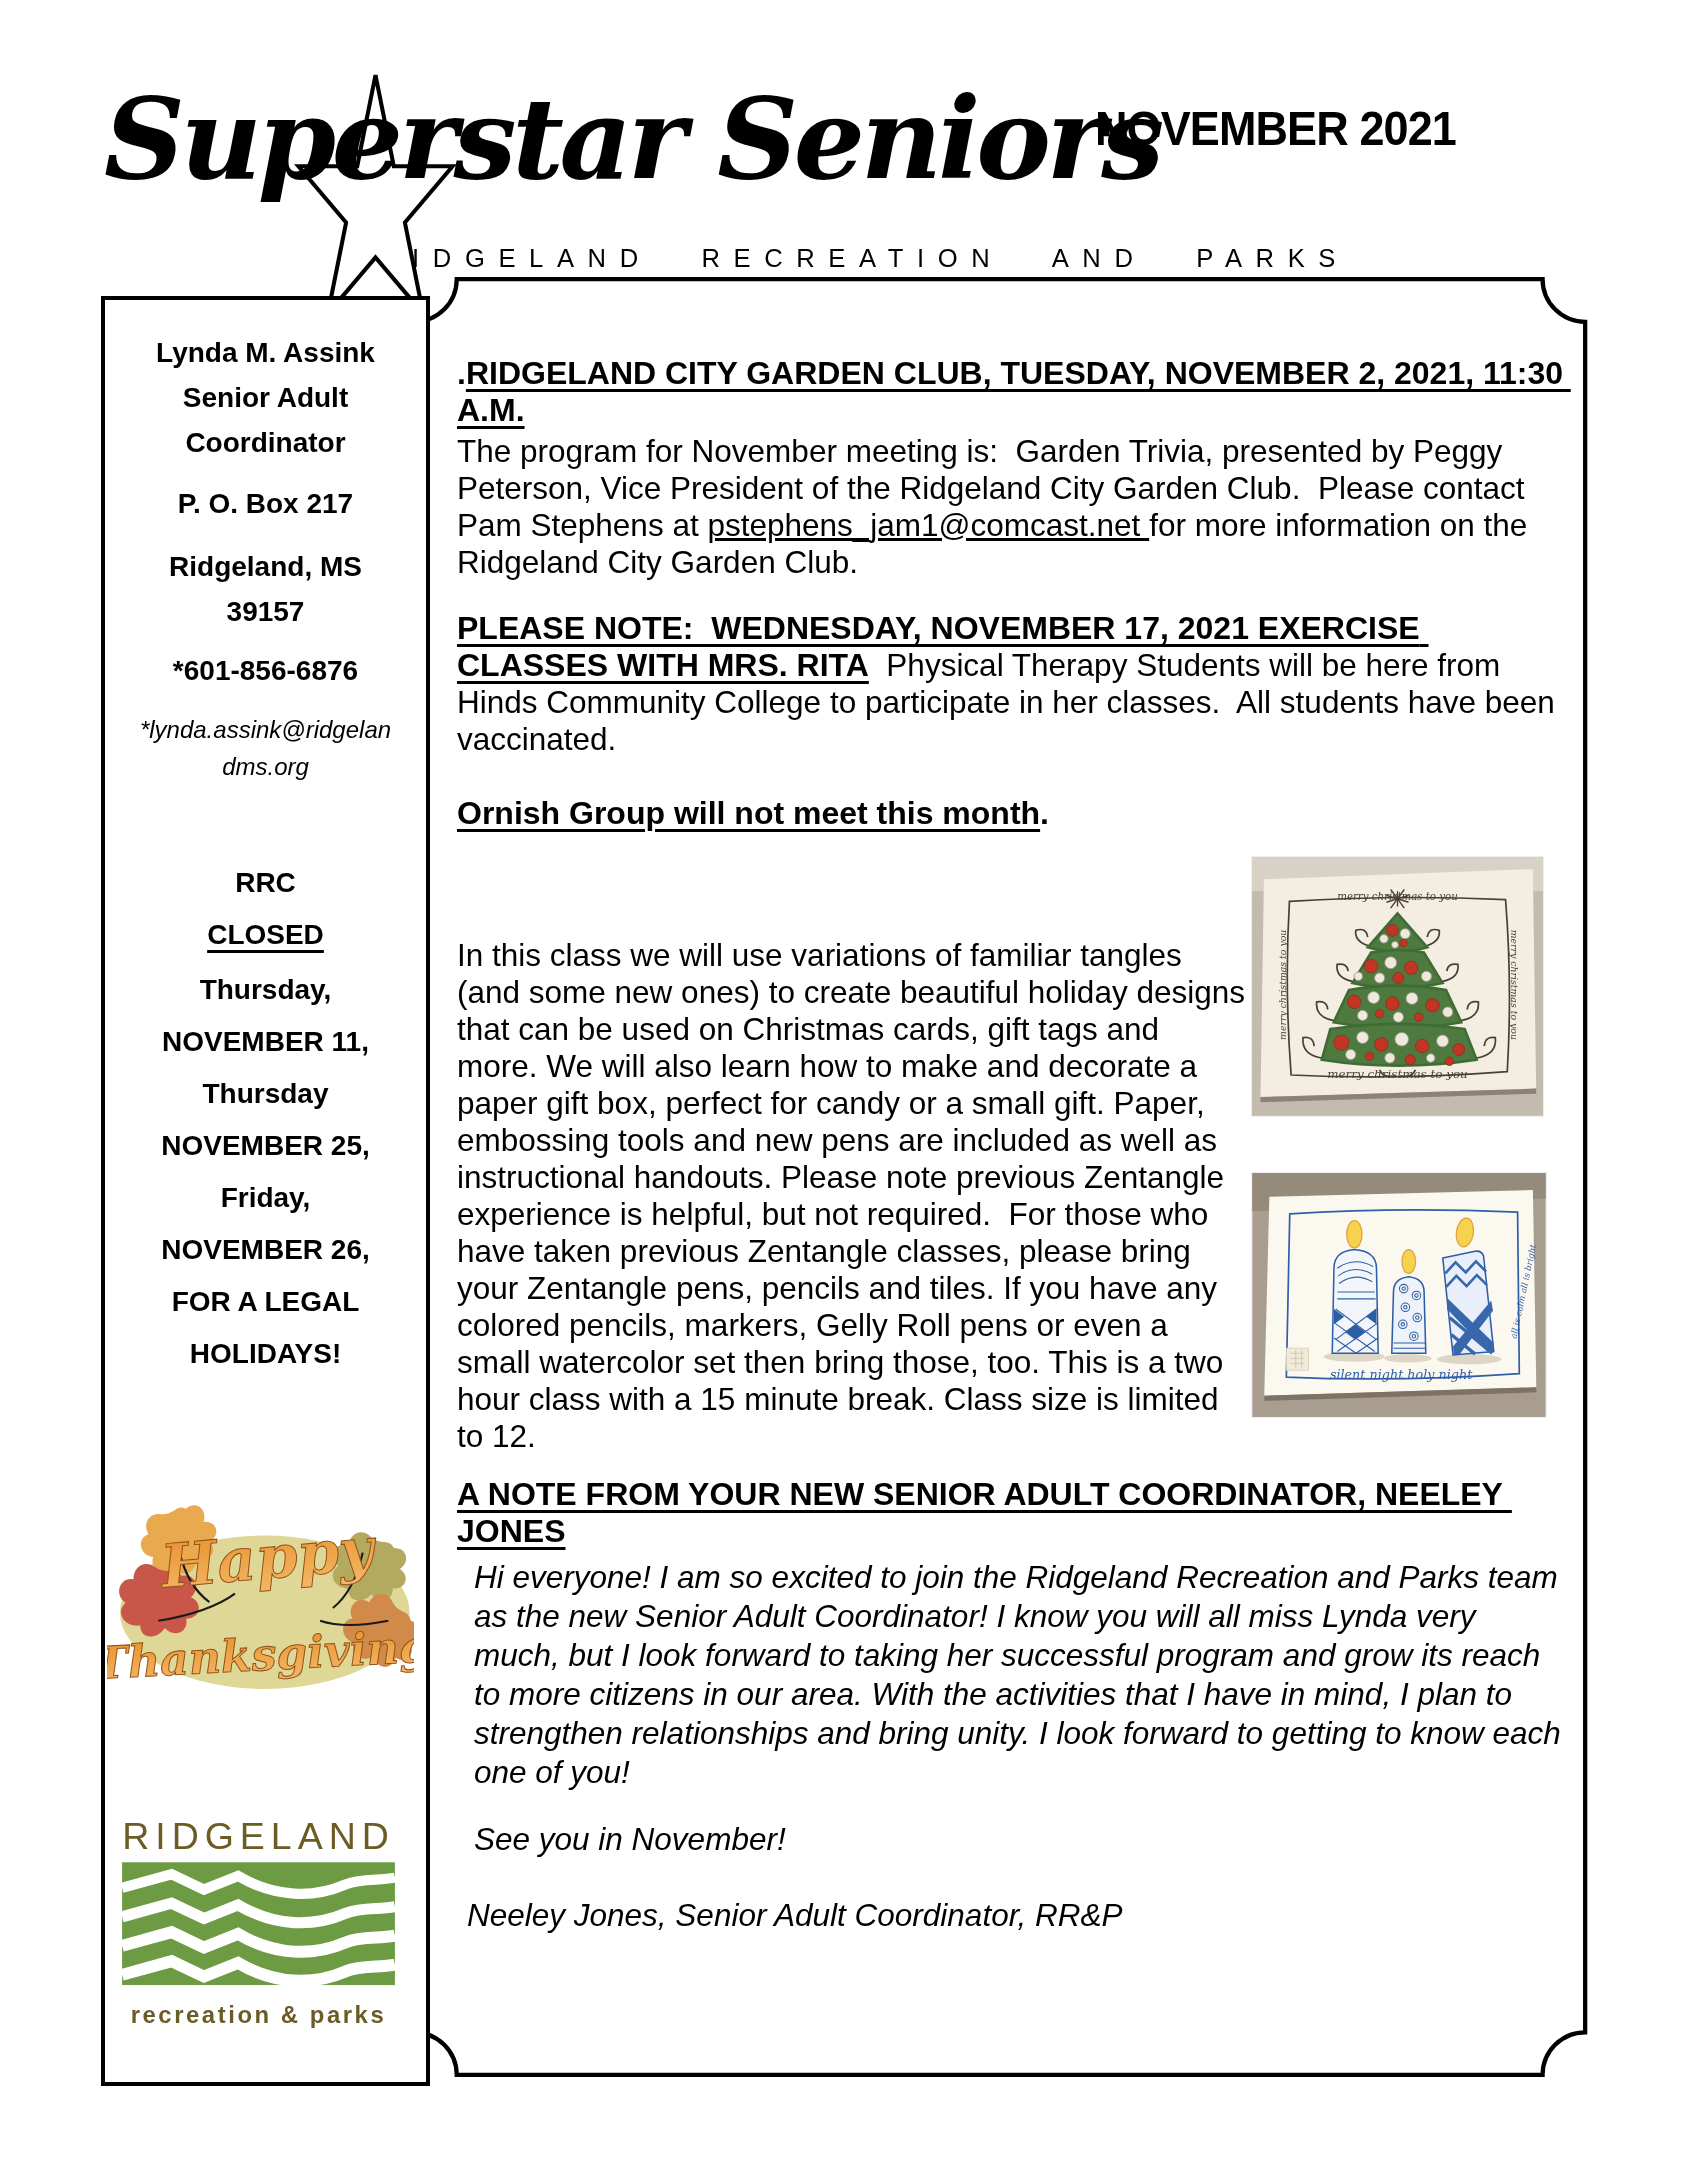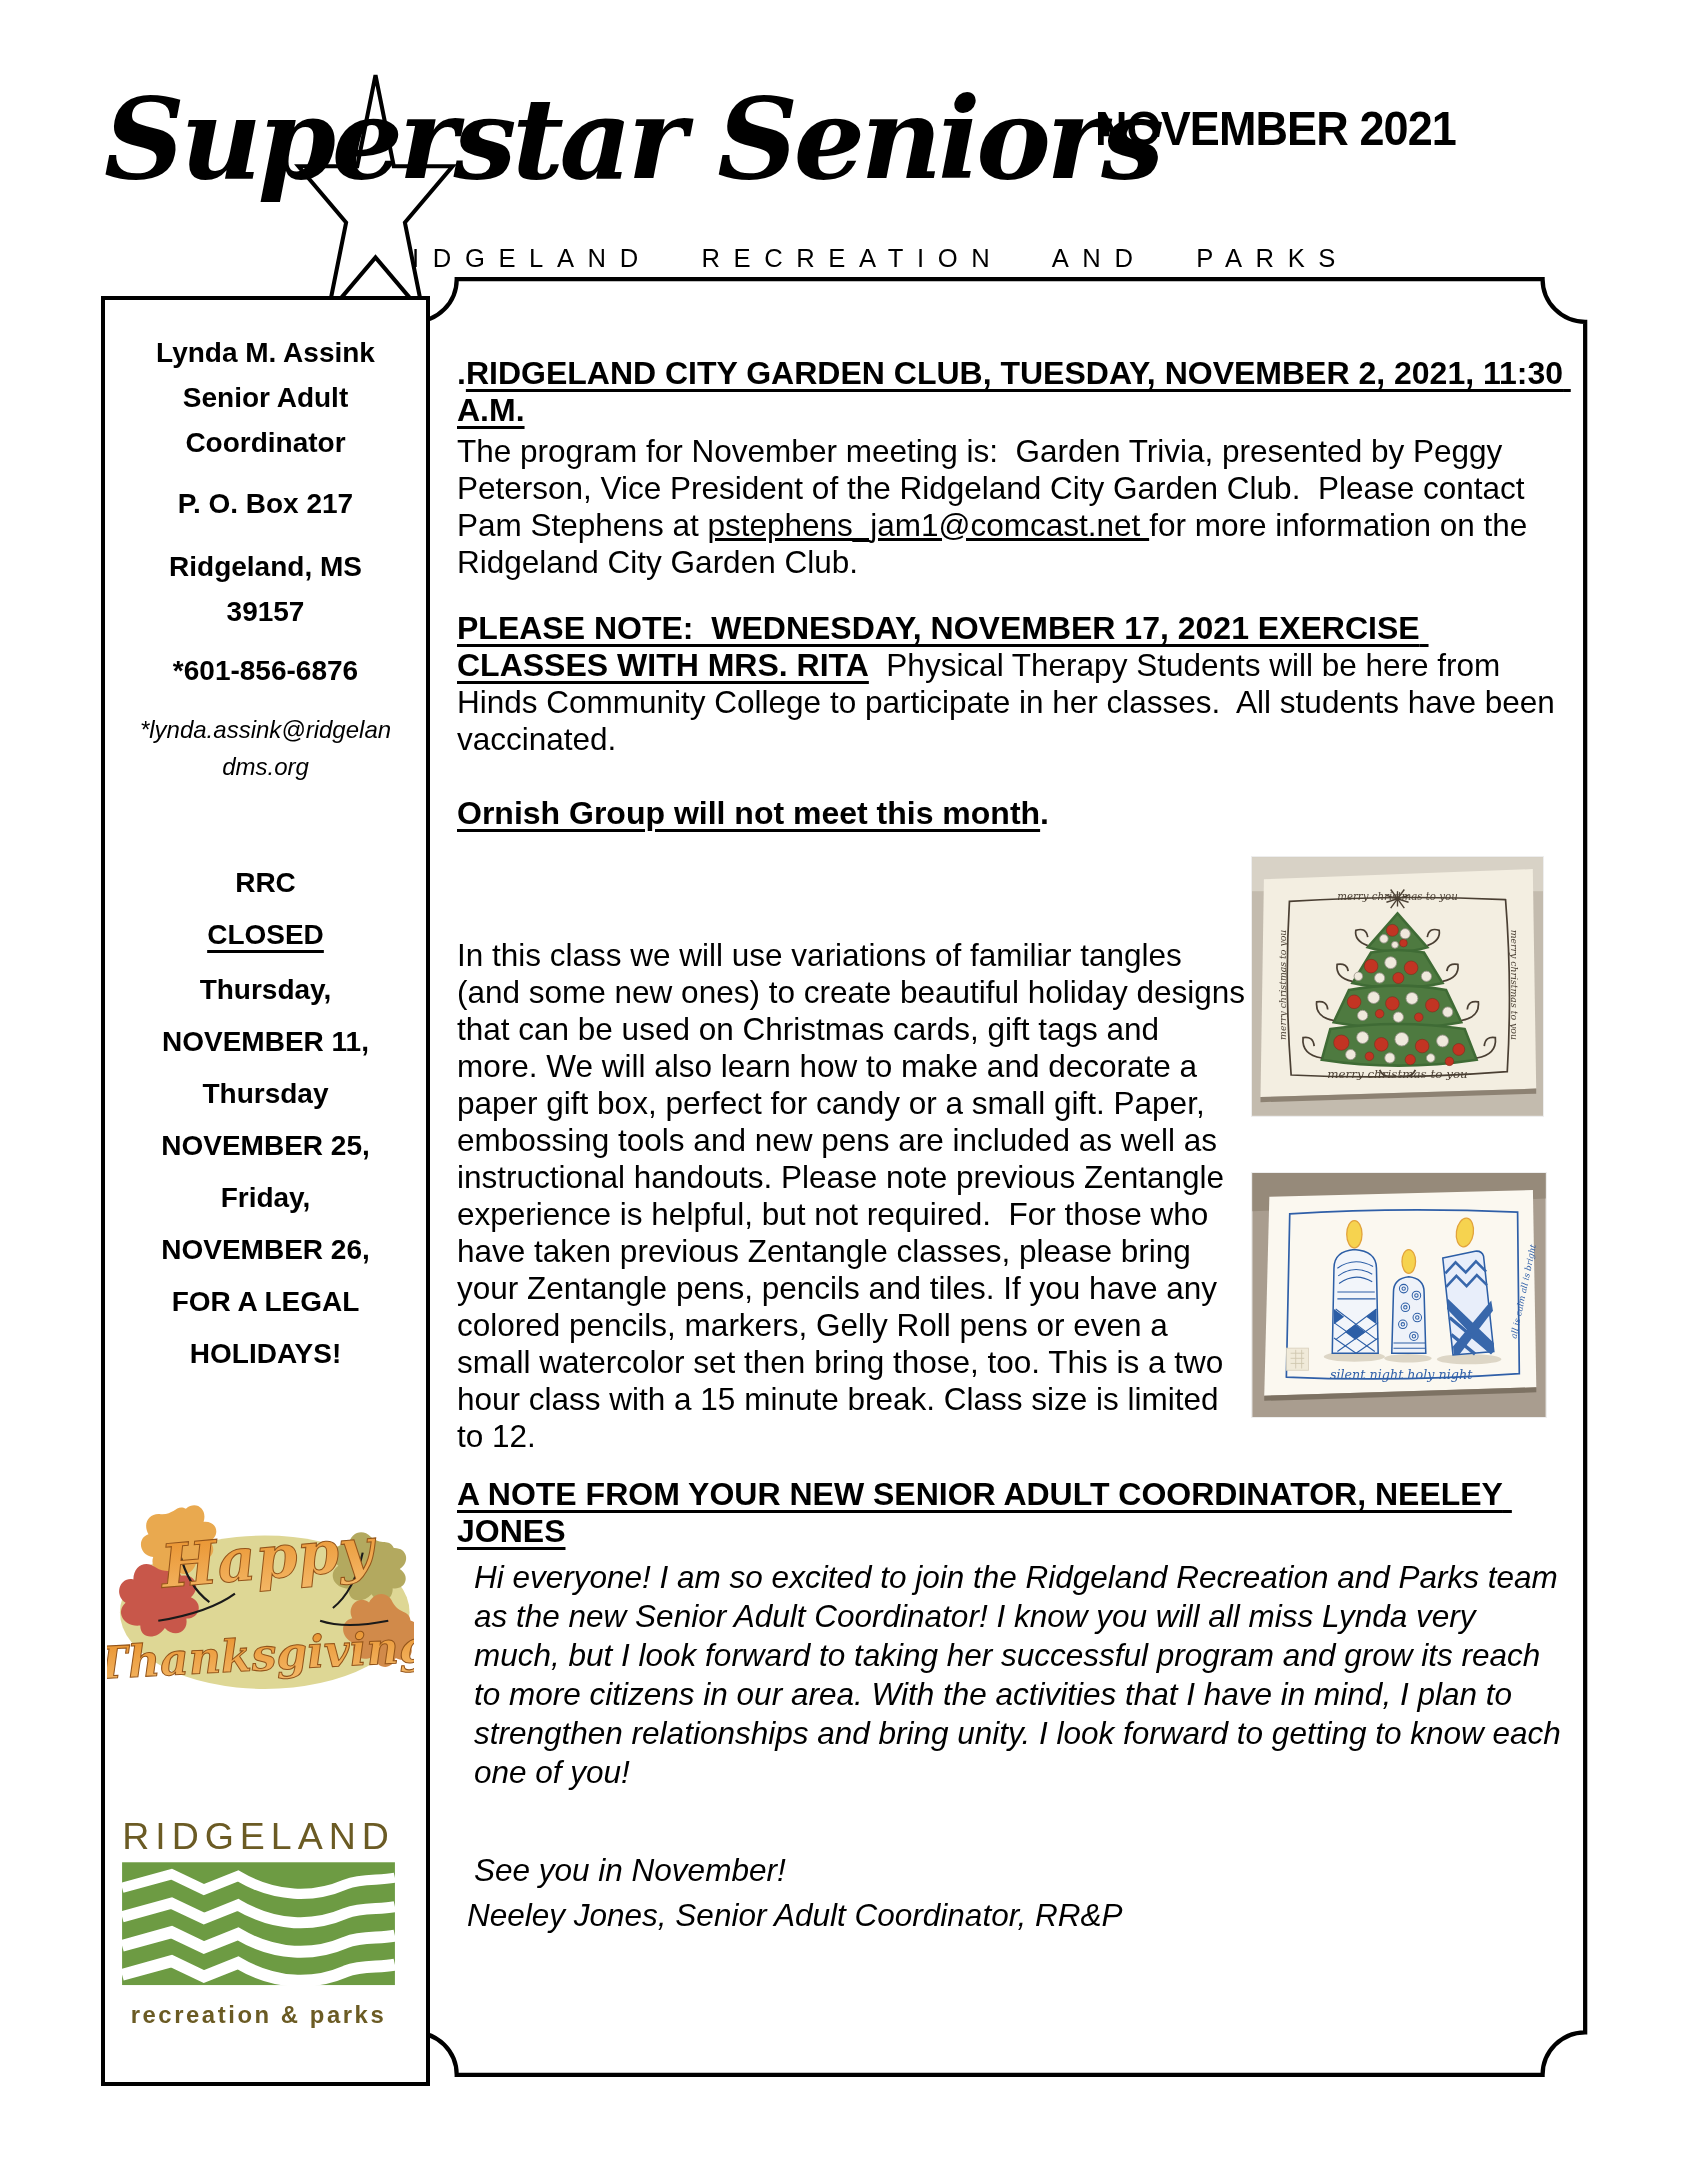--- a/index.html
+++ b/index.html
@@ -260,17 +260,17 @@
         <ellipse cx="250" cy="70" rx="10" ry="17" fill="#f6d34f" stroke="#e2a33c" stroke-width="1.5" transform="rotate(8 250 70)"></ellipse>
       </g>
       <g fill="#2f5fa8" font-family="DejaVu Serif, serif" font-style="italic">
         <text x="175" y="242" text-anchor="middle" font-size="15">silent night holy night</text>
         <text transform="translate(322,140) rotate(-78)" text-anchor="middle" font-size="10">all is calm all is bright</text>
       </g>
     </svg>
 
     <p class="art" style="top:1165px;"><span class="hd">A NOTE FROM YOUR NEW SENIOR ADULT COORDINATOR, NEELEY JONES</span></p>
     <p class="art italic" style="top:1247px;left:17px;width:1095px;">Hi everyone! I am so excited to join the Ridgeland Recreation and Parks team as the new Senior Adult Coordinator! I know you will all miss Lynda very much, but I look forward to taking her successful program and grow its reach to more citizens in our area. With the activities that I have in mind, I plan to strengthen relationships and bring unity. I look forward to getting to know each one of you!</p>
-    <p class="art italic" style="top:1540px;left:17px;">See you in November!</p>
+    <p class="art italic" style="top:1509px;left:17px;">See you in November!</p>
     <p class="art italic" style="top:1585px;left:10px;">Neeley Jones, Senior Adult Coordinator, RR&amp;P</p>
   </main>
 </div>
 
 
 </body></html>

